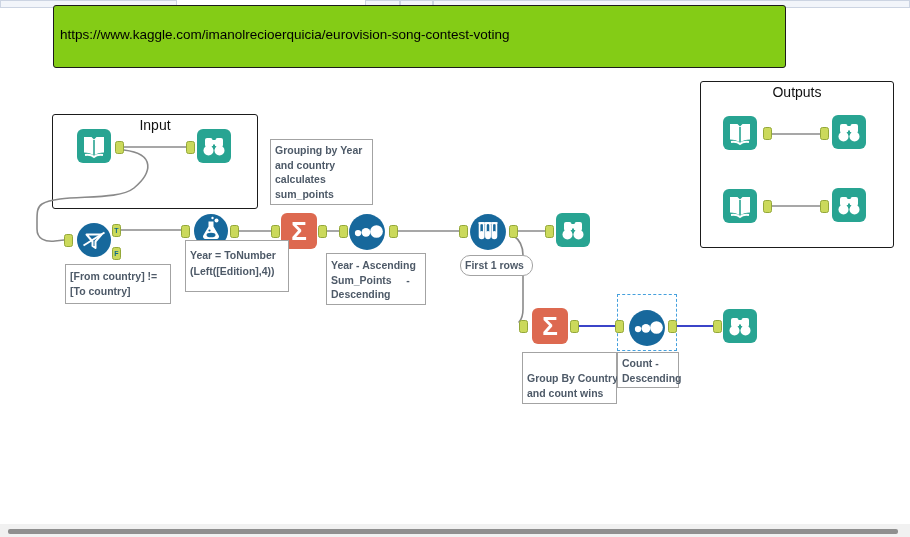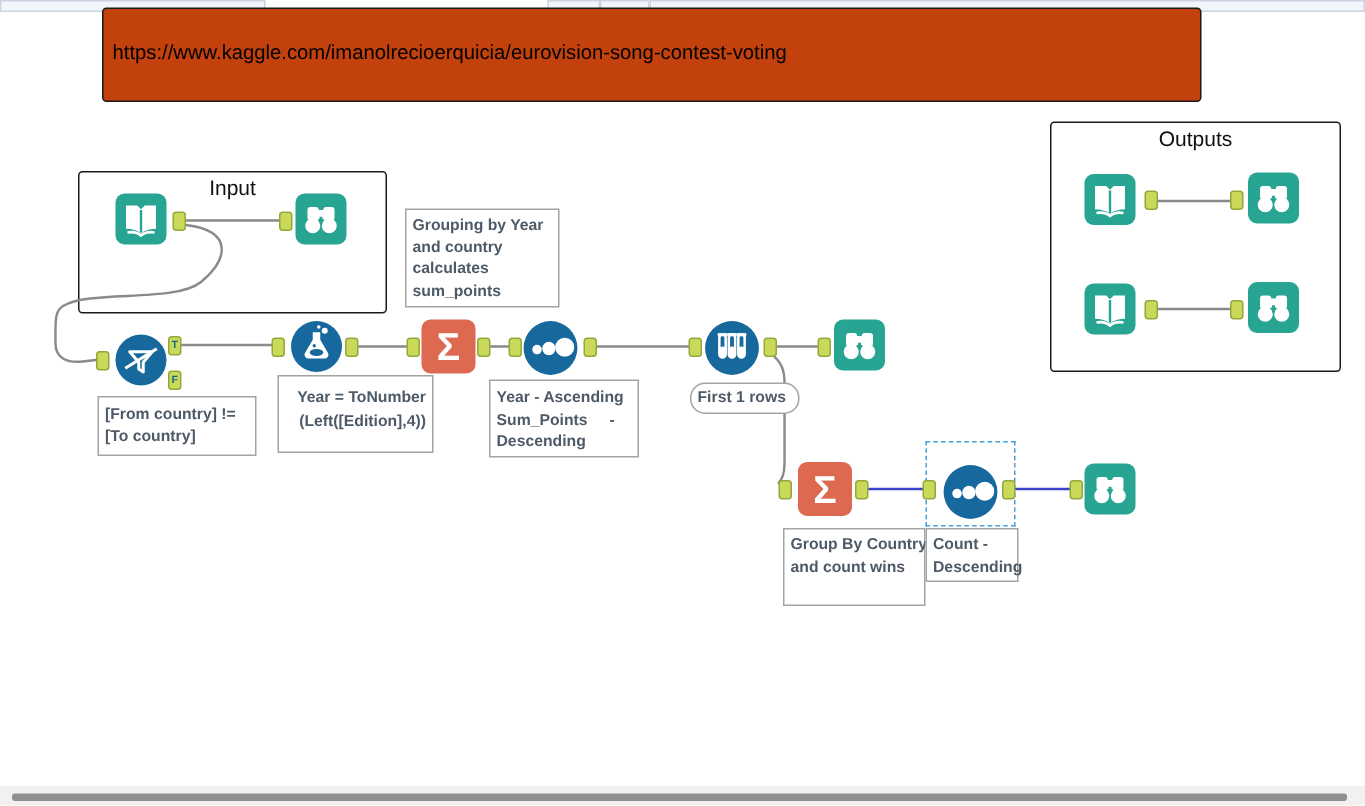--- a/index.html
+++ b/index.html
@@ -3,22 +3,22 @@
 <meta charset="utf-8">
 <style>
   html,body{margin:0;padding:0;}
   body{width:910px;height:537px;background:#fff;font-family:"Liberation Sans",sans-serif;overflow:hidden;}
   #canvas{position:relative;width:910px;height:537px;background:#fff;}
 
   
   .tabseg{position:absolute;top:0;height:8px;background:#f2f5fa;border:1px solid #ccd4e2;box-sizing:border-box;}
 
   
-  .urlbox{position:absolute;left:53px;top:5px;width:733px;height:63px;background:#c2410c;
-          border:1.5px solid #1b1b1b;border-radius:3px;box-sizing:border-box;margin-left:15px;}
+  .urlbox{position:absolute;left:53px;top:5px;width:733px;height:63px;background:#84cc16;
+          border:1.5px solid #1b1b1b;border-radius:3px;box-sizing:border-box;}
   .urlbox .txt{position:absolute;left:6px;top:21px;font-size:13.5px;color:#000;white-space:nowrap;}
 
   
   .tcontainer{position:absolute;background:#fff;border:1.5px solid #1b1b1b;border-radius:3px;box-sizing:border-box;}
   .tcontainer .clabel{position:absolute;top:2px;left:0;right:0;text-align:center;font-size:14px;color:#111;}
 
   
   svg.wires{position:absolute;left:0;top:0;pointer-events:none;}
   svg.wires path{pointer-events:auto;}
 
@@ -265,27 +265,27 @@
   <div class="anchor" style="left:820px;top:127px;"></div>
   <div class="anchor" style="left:763px;top:200px;"></div>
   <div class="anchor" style="left:820px;top:200px;"></div>
 
   <div class="annotation" style="left:65px;top:264px;width:106px;height:40px;padding:4px;line-height:15px;">[From country] !=
 [To country]</div>
   <div class="annotation" style="left:270px;top:139px;width:103px;height:66px;padding:3px 4px;line-height:14.5px;">Grouping by Year
 and country
 calculates
 sum_points</div>
-  <div class="annotation" style="left:185px;top:250px;width:104px;height:52px;padding:6px 4px 0;line-height:16px;text-align:right;">Year = ToNumber
+  <div class="annotation" style="left:185px;top:240px;width:104px;height:52px;padding:6px 4px 0;line-height:16px;">Year = ToNumber
 (Left([Edition],4))</div>
   <div class="annotation" style="left:326px;top:253px;width:100px;height:52px;padding:4px;line-height:14.5px;">Year - Ascending
 Sum_Points     -
 Descending</div>
   <div class="annotation" style="left:460px;top:255px;width:73px;height:21px;padding:2px 4px;line-height:14px;border-radius:10px;">First 1 rows</div>
-  <div class="annotation" style="left:522px;top:352px;width:95px;height:52px;padding:3px 4px;line-height:14.5px;">Group By Country
+  <div class="annotation" style="left:522px;top:352px;width:95px;height:52px;padding:18px 4px;line-height:14.5px;">Group By Country
 and count wins</div>
   <div class="annotation" style="left:617px;top:352px;width:62px;height:36px;padding:3px 4px;line-height:14.5px;">Count -
 Descending</div>
 
   <div class="hscroll-track">
     <div class="hscroll-thumb"></div>
   </div>
 
 </div>
 

